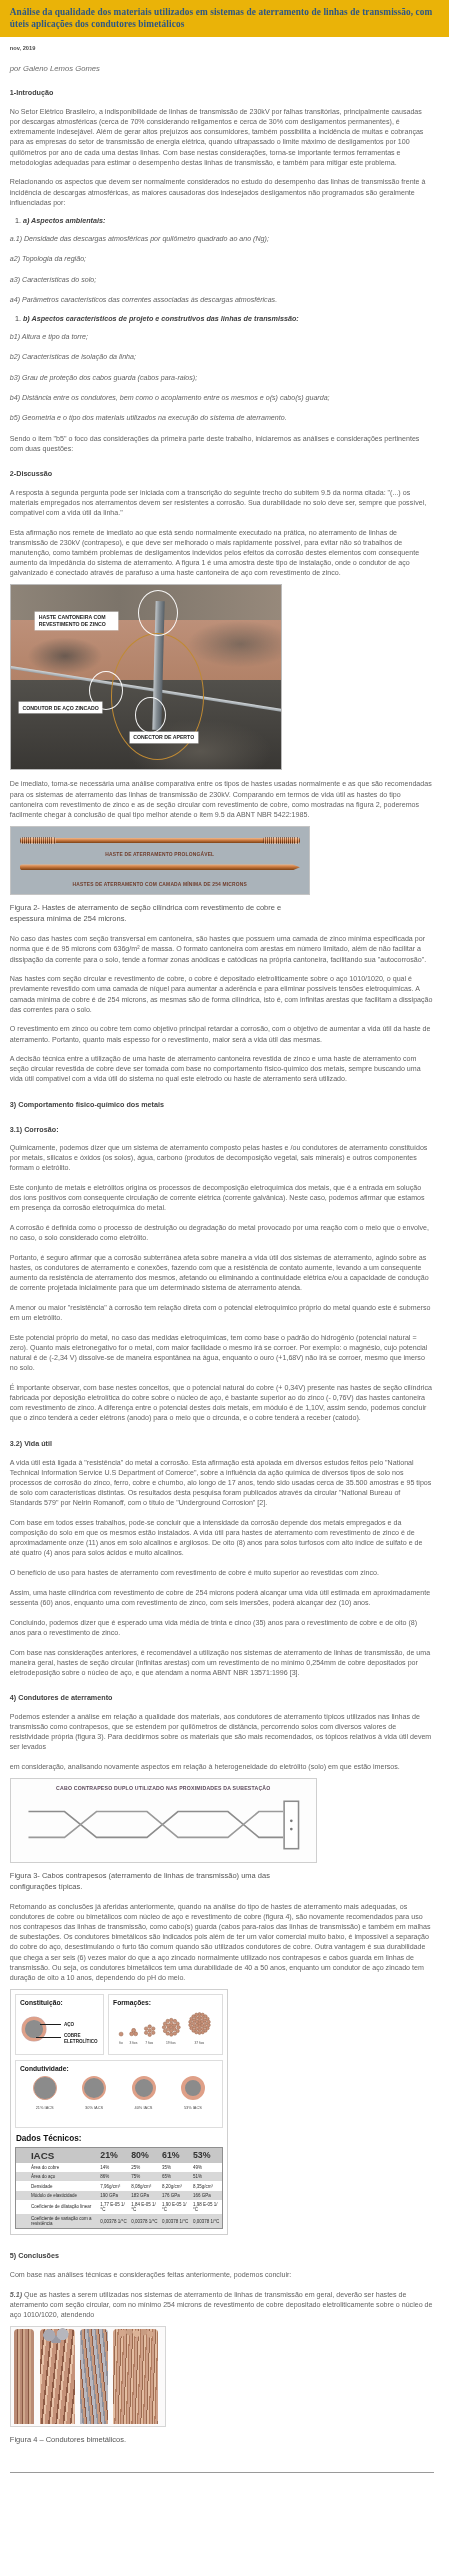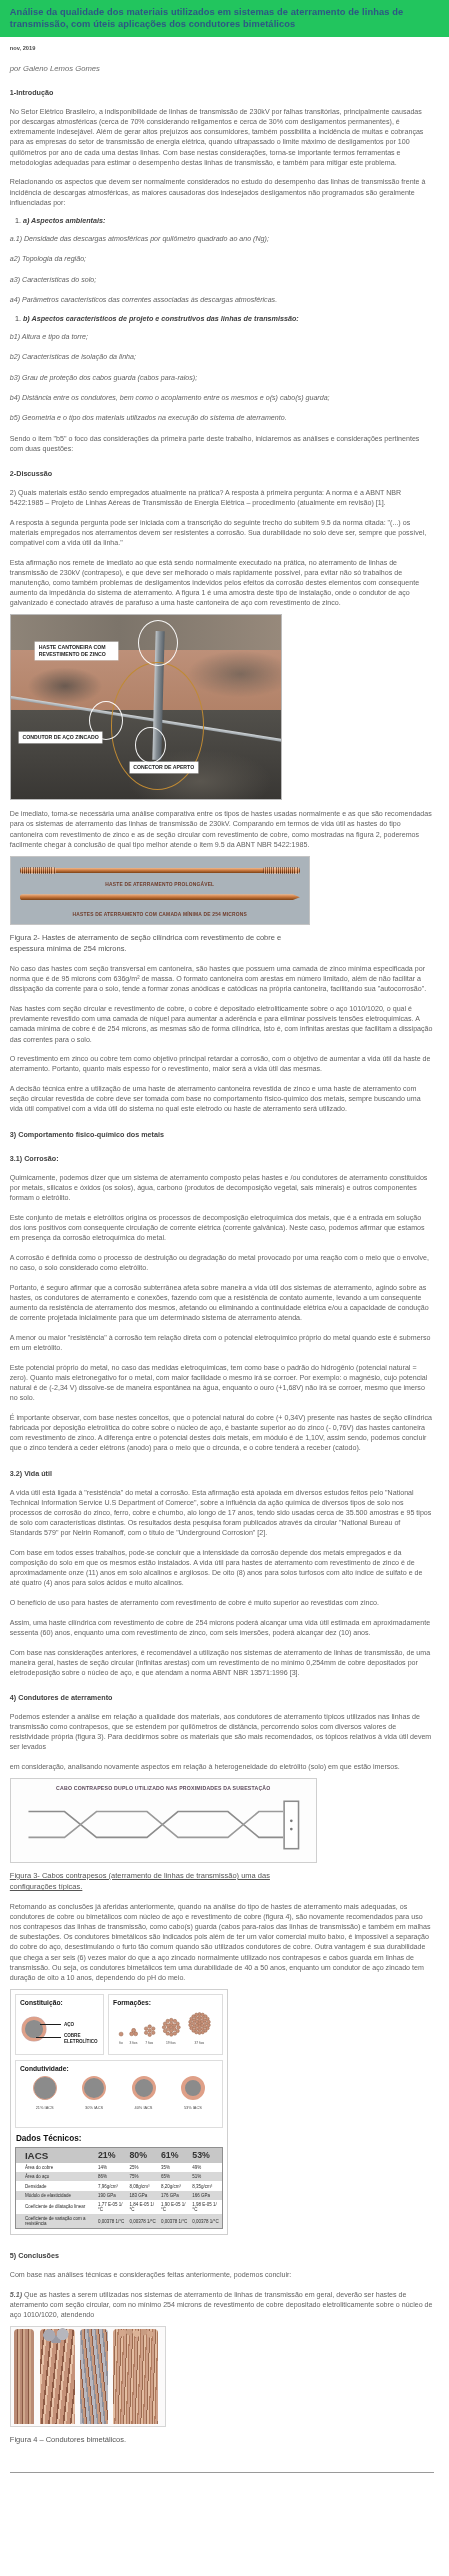--- a/index.html
+++ b/index.html
@@ -1,20 +1,20 @@
 <!DOCTYPE html>
 <html lang="pt-BR" style="font-size:8.2px"><head>
 <meta charset="utf-8">
 <style>
   html,body{margin:0;padding:0;background:#ffffff;}
   body{width:449px;font-family:"Liberation Sans",sans-serif;color:#636363;}
   .page{width:449px;}
 
   
-  .title-band{background:#22c55e;padding:5.7px 10.3px 6.7px 9.8px;}
+  .title-band{background:#eab308;padding:5.7px 10.3px 6.7px 9.8px;font-family:Liberation Serif, serif;}
   .title-band h1{margin:0;font-size:9.3px;line-height:1.32;color:#2d5784;font-weight:bold;letter-spacing:0.1px;}
   .content{padding:0 15.5px 0 9.8px;}
   .date-line{margin-top:7.7px;font-size:5.7px;font-weight:bold;color:#4d4d4d;}
   .byline{margin-top:13.4px;font-style:italic;color:#6e6e6e;font-size:7.7px;}
 
   
   .h-section{margin:15.5px 0 0 0;font-size:7.2px;font-weight:bold;color:#3f3f3f;}
   .para{margin:9.8px 0 0 0;font-size:7.1px;line-height:1.42;color:#636363;}
   .list-head{margin:8.2px 0 0 5.2px;font-size:7.2px;color:#3f3f3f;}
   .list-head em{font-weight:bold;}
@@ -78,21 +78,21 @@
   .f5-cl{text-align:center;}
   .f5-cl .cl-lab{font-size:3.3px;color:#4a4a4a;margin-top:1.5px;white-space:nowrap;}
   .f5-cond{margin-top:4.6px;width:100%;height:68px;}
   .f5-cond-row{display:flex;justify-content:space-around;margin-top:4.1px;}
   .f5-ccell{text-align:center;}
   .f5-ccirc{width:24px;height:24px;border-radius:50%;background:#8b8b8b;margin:0 auto;box-sizing:border-box;}
   .f5-ccell .c-lab{font-size:3.9px;color:#4a4a4a;margin-top:5.2px;}
   .f5-dt-head{font-size:8.2px;font-weight:bold;color:#101010;margin:6.2px 0 3.6px 1px;}
   table.dt-table{border-collapse:collapse;width:100%;border:1px solid #8f8f8f;background:#fff;}
   table.dt-table td{font-size:4.5px;color:#2c2c2c;padding:2.1px 2.1px;text-align:left;}
-  table.dt-table td:first-child{text-align:left;padding-left:9px;}
+  table.dt-table td:first-child{text-align:left;padding-left:15px;}
   tr.dt-head td{background:#c7c7c7;font-weight:bold;font-size:8.8px;color:#333;}
   tr.dt-head td:first-child{font-size:9.8px;}
   tr.alt td{background:#d8d8d8;}
 
   
   .fig4{position:relative;width:156px;height:101px;margin-top:6.2px;border:0.5px solid #d5d5d5;background:#fbfafa;overflow:hidden;display:flex;align-items:stretch;gap:5.2px;padding:2.1px 3.1px;box-sizing:border-box;}
   .bundle{border-radius:4.1px 4.1px 0 0;}
   .bund1{width:20.6px;background:repeating-linear-gradient(90deg,#b98a74 0 2.6px,#8a5a44 2.6px 3.6px,#d0a88c 3.6px 5.7px);}
   .bund2{width:35px;background:repeating-linear-gradient(96deg,#c59279 0 3.6px,#8d5a44 3.6px 5.2px,#e7c2a8 5.2px 7.2px);position:relative;}
   .bund2:before{content:"";position:absolute;left:2.1px;top:-1px;width:29px;height:15.5px;
@@ -143,21 +143,20 @@
     </div>
     <div class="it-item">b1) Altura e tipo da torre;</div>
     <div class="it-item">b2) Características de isolação da linha;</div>
     <div class="it-item">b3) Grau de proteção dos cabos guarda (cabos para-raios);</div>
     <div class="it-item">b4) Distância entre os condutores, bem como o acoplamento entre os mesmos e o(s) cabo(s) guarda;</div>
     <div class="it-item">b5) Geometria e o tipo dos materiais utilizados na execução do sistema de aterramento.</div>
 
     <p class="para">Sendo o item "b5" o foco das considerações da primeira parte deste trabalho, iniciaremos as análises e considerações pertinentes com duas questões:</p>
 
     <div class="h-section">2-Discussão</div>
-    <p class="para">2) Quais materiais estão sendo empregados atualmente na prática? A resposta à primeira pergunta:  A norma é a ABNT NBR 5422:1985 – Projeto de Linhas Aéreas de Transmissão de Energia Elétrica – procedimento (atualmente em revisão) [1].</p>
     <p class="para">A resposta à segunda pergunta pode ser iniciada com a transcrição do seguinte trecho do subitem 9.5 da norma citada: "(...) os materiais empregados nos aterramentos devem ser resistentes a corrosão.  Sua durabilidade no solo deve ser, sempre que possível, compatível com a vida útil da linha."</p>
     <p class="para">Esta afirmação nos remete de imediato ao que está sendo normalmente executado na prática, no aterramento de linhas de transmissão de 230kV (contrapeso), e que deve ser melhorado o mais rapidamente possível,  para evitar não só trabalhos de manutenção, como também problemas de desligamentos indevidos pelos efeitos da corrosão destes elementos com consequente aumento da impedância do sistema de aterramento. A figura 1 é uma amostra deste tipo de instalação, onde o condutor de aço galvanizado é conectado através de parafuso a uma haste cantoneira de aço com revestimento de zinco.</p>
 
     <div class="fig1">
       <div class="f1-top"></div>
       <div class="f1-mid"></div>
       <div class="f1-bot"></div>
       <div class="f1-cable"></div>
       <div class="f1-rod"></div>
       <div class="f1-ellipse"></div>
@@ -195,37 +194,38 @@
     <p class="para">Portanto, é seguro afirmar que a corrosão subterrânea afeta sobre maneira a vida útil dos sistemas de aterramento, agindo sobre as hastes, os condutores de aterramento e conexões, fazendo com que a resistência de contato aumente, levando a um consequente aumento da resistência de aterramento dos mesmos, afetando ou eliminando a continuidade elétrica e/ou a capacidade de condução de corrente projetada inicialmente para que um determinado sistema de aterramento atenda.</p>
     <p class="para">A menor ou maior "resistência" à corrosão tem relação direta com o potencial eletroquímico próprio do metal quando este é submerso em um eletrólito.</p>
     <p class="para">Este potencial próprio do metal, no caso das medidas eletroquímicas, tem como base o padrão do hidrogênio (potencial natural = zero). Quanto mais eletronegativo for o metal, com maior facilidade o mesmo irá se corroer. Por exemplo: o magnésio, cujo potencial natural é de (-2,34 V) dissolve-se de maneira espontânea na água, enquanto o ouro (+1,68V) não irá se corroer, mesmo que imerso no solo.</p>
     <p class="para">É importante observar, com base nestes conceitos, que o potencial natural do cobre (+ 0,34V) presente nas hastes de seção cilíndrica fabricada por deposição eletrolítica do cobre sobre o núcleo de aço, é bastante superior ao do zinco (- 0,76V) das hastes cantoneira com revestimento de zinco. A diferença entre o potencial destes dois metais, em módulo é de 1,10V, assim sendo, podemos concluir que o zinco tenderá a ceder elétrons (anodo) para o meio que o circunda, e o cobre tenderá a receber (catodo).</p>
 
     <div class="h-section">3.2) Vida útil</div>
     <p class="para">A vida útil está ligada à "resistência" do metal a corrosão. Esta afirmação está apoiada em diversos estudos feitos pelo "National Technical Information Service U.S Department of Comerce", sobre a influência da ação química de diversos tipos de solo nos processos de corrosão do zinco, ferro, cobre e chumbo, alo longo de 17 anos, tendo sido usadas cerca de 35.500 amostras e 95 tipos de solo com características distintas. Os resultados desta pesquisa foram publicados através da circular "National Bureau of Standards 579" por Nelrin Romanoff, com o título de "Underground Corrosion" [2].</p>
     <p class="para">Com base em todos esses trabalhos, pode-se concluir que a intensidade da corrosão depende dos metais empregados e da composição do solo em que os mesmos estão instalados. A vida útil para hastes de aterramento com revestimento de zinco é de aproximadamente onze (11) anos em solo alcalinos e argilosos. De oito (8) anos para solos turfosos com alto índice de sulfato e de até quatro (4) anos para solos ácidos e muito alcalinos.</p>
     <p class="para">O benefício de uso para hastes de aterramento com revestimento de cobre é muito superior ao revestidas com zinco.</p>
     <p class="para">Assim, uma haste cilíndrica com revestimento de cobre de 254 microns poderá alcançar uma vida útil estimada em aproximadamente sessenta (60) anos, enquanto uma com revestimento de zinco, com seis imersões, poderá alcançar dez (10) anos.</p>
+    <p class="para">Concluindo, podemos dizer que é esperado uma vida média de trinta e cinco (35) anos para o revestimento de cobre e de oito (8) anos para o revestimento de zinco.</p>
     <p class="para">Com base nas considerações anteriores, é recomendável a utilização nos sistemas de aterramento de linhas de transmissão, de uma maneira geral, hastes de seção circular (infinitas arestas) com um revestimento de no mínimo 0,254mm de cobre depositados por eletrodeposição sobre o núcleo de aço, e que atendam a norma ABNT NBR 13571:1996 [3].</p>
 
     <div class="h-section">4) Condutores de aterramento</div>
     <p class="para">Podemos estender a análise em relação a qualidade dos materiais, aos condutores de aterramento típicos utilizados nas linhas de transmissão como contrapesos, que se estendem por quilômetros de distância, percorrendo solos com diversos valores de resistividade própria (figura 3). Para decidirmos sobre os materiais que são mais recomendados, os tópicos relativos à vida útil devem ser levados</p>
     <p class="para">em consideração, analisando novamente aspectos em relação à heterogeneidade do eletrólito (solo) em que estão imersos.</p>
 
     <div class="fig3">
       <div class="f3-title">CABO CONTRAPESO DUPLO UTILIZADO NAS PROXIMIDADES DA SUBESTAÇÃO</div>
       <svg width="289" height="67" viewBox="0 0 560 130">
         <polyline points="18,38 88,38 150,88 248,88 308,38 405,38 465,88 512,88" fill="none" stroke="#8c8c8c" stroke-width="3"></polyline>
         <polyline points="18,88 88,88 150,38 248,38 308,88 405,88 465,38 512,38" fill="none" stroke="#9a9a9a" stroke-width="3"></polyline>
         <rect x="514" y="18" width="28" height="92" fill="#ffffff" stroke="#8c8c8c" stroke-width="3"></rect>
         <circle cx="528" cy="56" r="2.6" fill="#777"></circle>
         <circle cx="528" cy="72" r="2.6" fill="#777"></circle>
       </svg>
     </div>
-    <div class="caption" style="width:299px;text-decoration:underline;">Figura 3- Cabos contrapesos (aterramento de linhas de transmissão) uma das configurações típicas.</div>
+    <div class="caption" style="width:299px;">Figura 3- Cabos contrapesos (aterramento de linhas de transmissão) uma das configurações típicas.</div>
 
     <p class="para">Retomando as conclusões já aferidas anteriormente,  quando na análise do tipo de hastes de aterramento mais adequadas, os condutores de cobre ou bimetálicos com núcleo de aço e revestimento de cobre (figura 4),  são novamente recomendados  para  uso nos contrapesos das linhas de transmissão, como  cabo(s)  guarda (cabos para-raios das  linhas de transmissão) e também em malhas de subestações.  Os condutores bimetálicos são indicados pois além de ter um valor comercial muito baixo, é impossível a separação do cobre do aço, desestimulando o furto tão comum quando são utilizados condutores de cobre. Outra vantagem é sua durabilidade que chega a ser seis (6) vezes maior do que a aço zincado normalmente utilizado nos contrapesos e cabos guarda em linhas de transmissão. Ou seja, os condutores bimetálicos tem uma durabilidade de 40 a 50 anos, enquanto um condutor de aço zincado tem duração de oito a 10 anos, dependendo do pH do meio.</p>
 
     <div class="fig5">
       <div class="f5-row">
         <div class="f5-box f5-const">
           <div class="f5-head">Constituição:</div>
           <div class="f5-core"></div>
           <div class="f5-lead" style="left:24px;top:29px;width:21.6px;"></div>
           <div class="f5-lead" style="left:20.6px;top:42px;width:25px;"></div>

